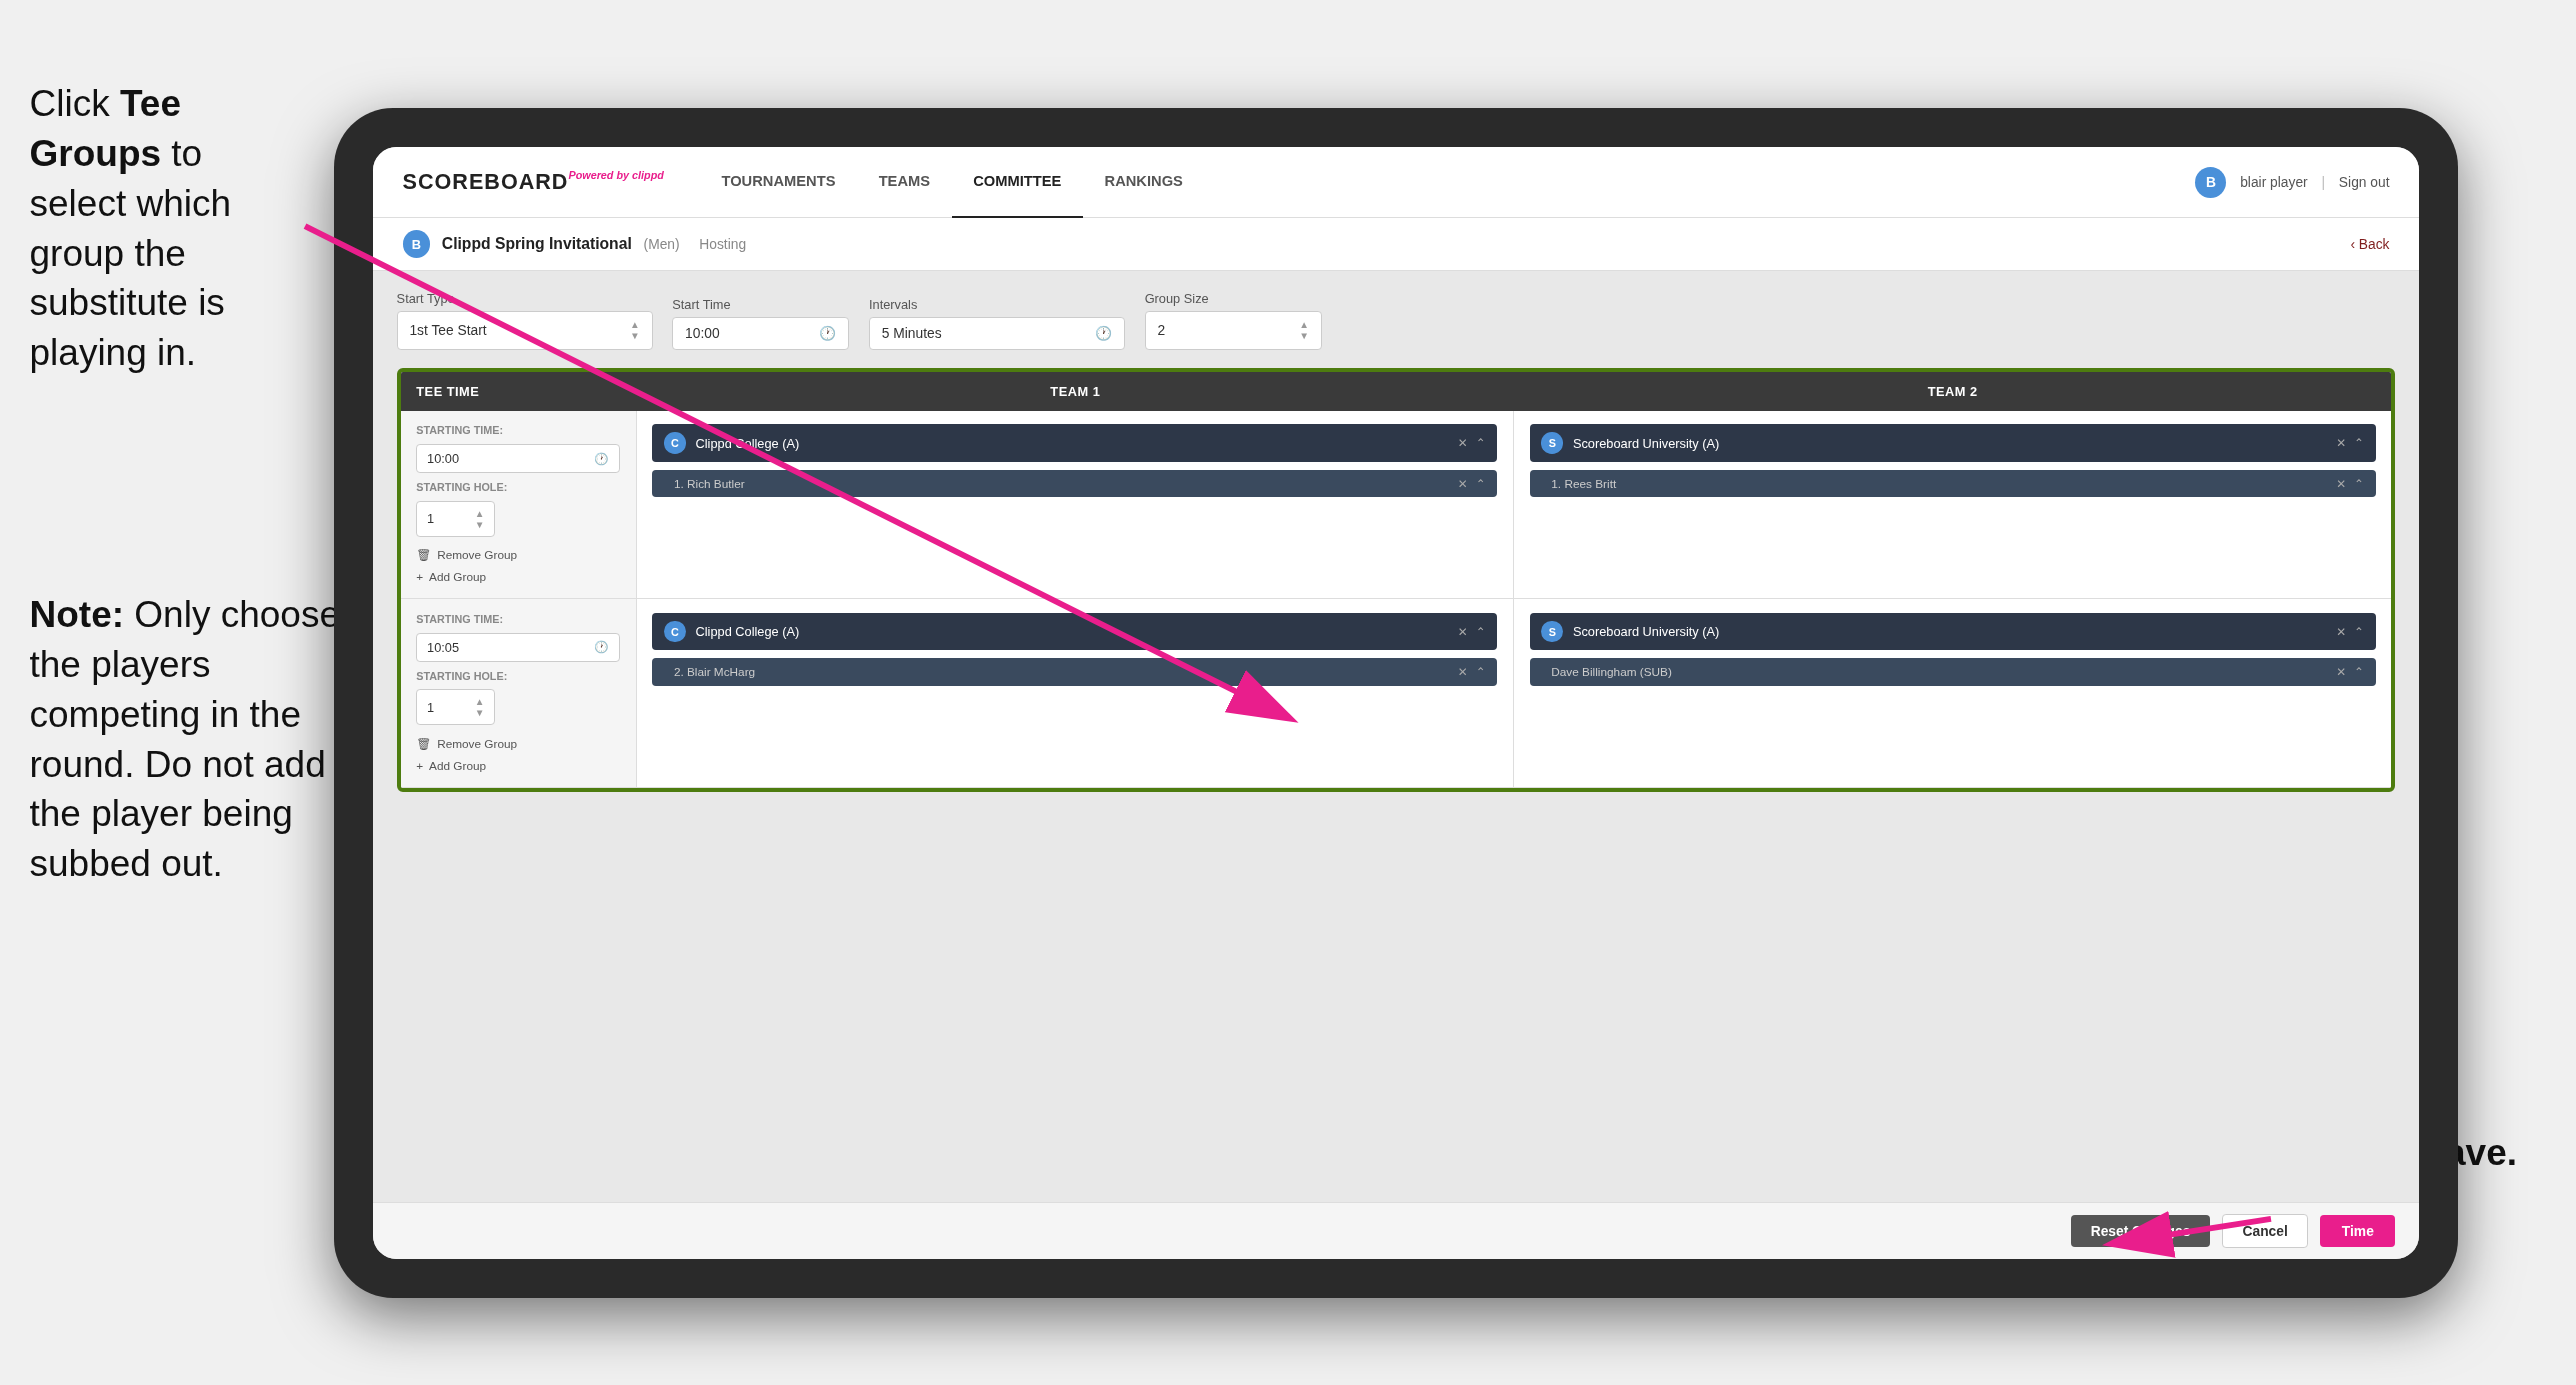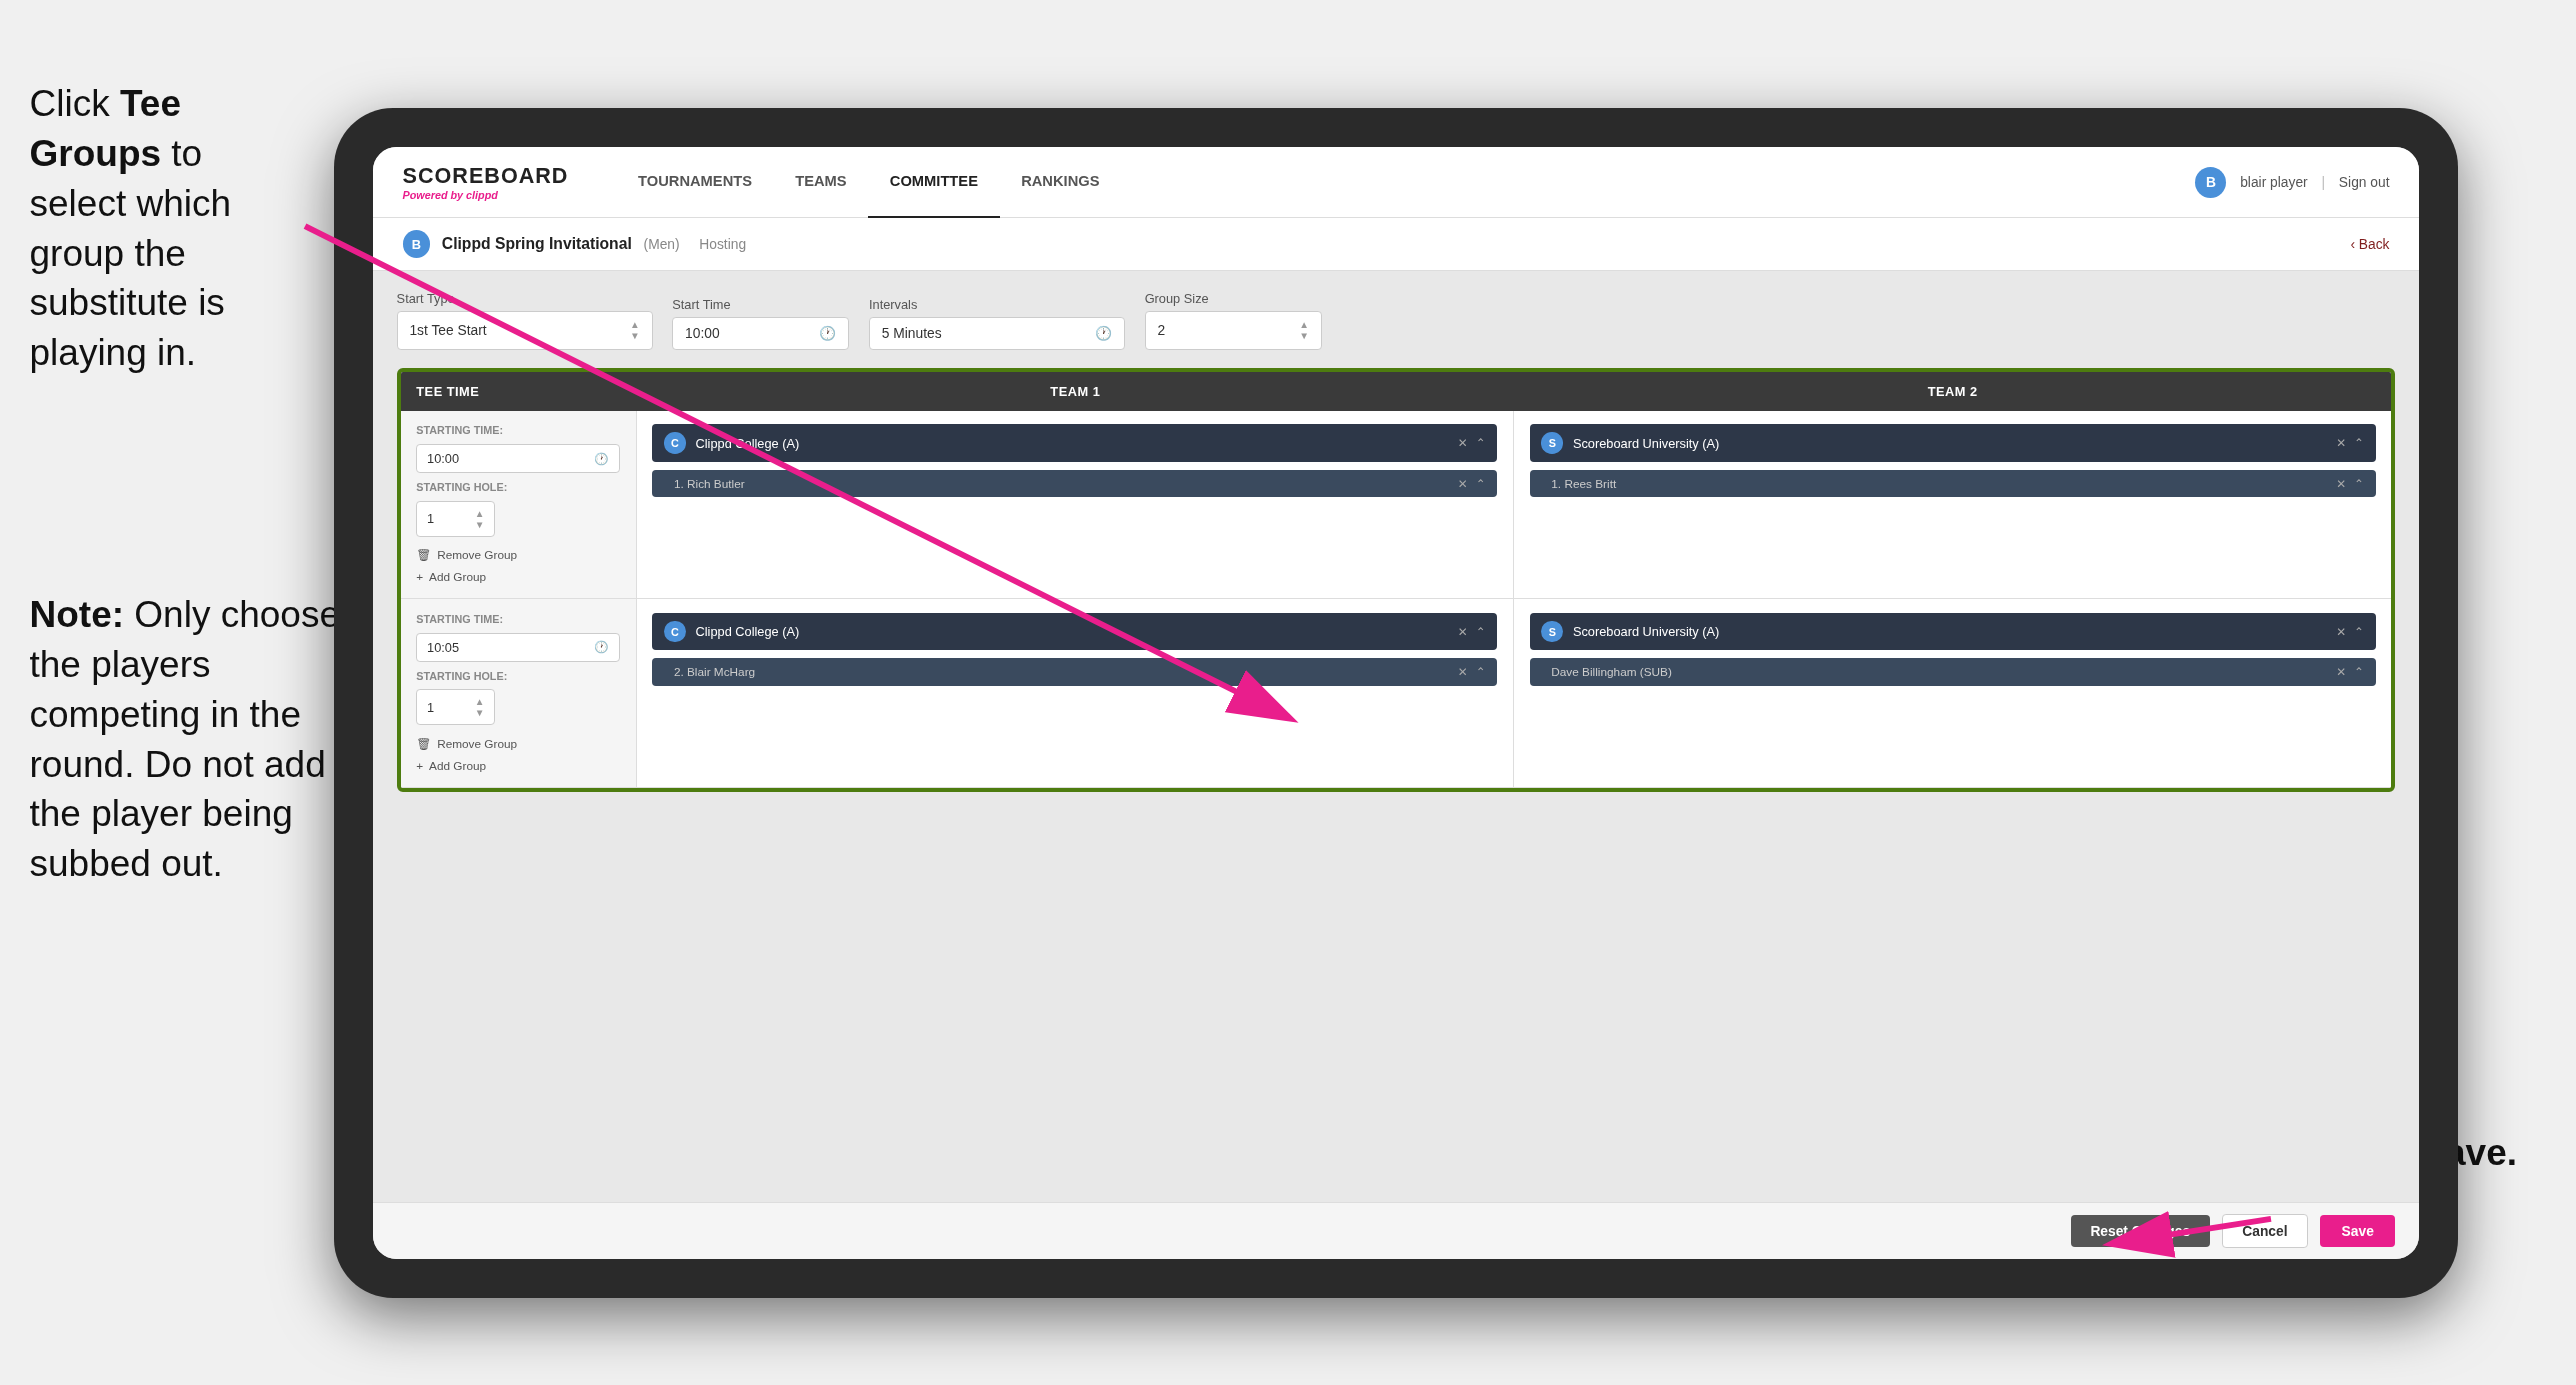--- a/index.html
+++ b/index.html
@@ -76,22 +76,22 @@
       height: 71px;
       display: flex;
       align-items: center;
       padding: 0 29.5px;
       border-bottom: 1px solid #ddd;
       flex-shrink: 0;
     }
 
     .logo-area {
       display: flex;
-      flex-direction: column;
-      margin-right: 48px;
+      flex-direction: row;
+      margin-right: 36px;
     }
     .logo-scoreboard {
       font-size: 21.6px;
       font-weight: 900;
       letter-spacing: 1px;
       color: #222;
       text-transform: uppercase;
     }
     .logo-powered {
       font-size: 10.8px;
@@ -641,21 +641,21 @@
             </div>
           </div>
         </div>
 
       </div>
     </div>
 
     <div class="footer-bar">
       <button class="btn-reset">Reset Changes</button>
       <button class="btn-cancel">Cancel</button>
-      <button class="btn-save">Save</button>
+      <button class="btn-save">Time</button>
     </div>
 
   </div>
 </div>
 
 <svg class="arrows-overlay" viewBox="0 0 2620 1409" xmlns="http://www.w3.org/2000/svg">
 
   <defs>
     <marker id="arrowhead1" markerWidth="12" markerHeight="8" refX="10" refY="4" orient="auto">
       <polygon points="0 0, 12 4, 0 8" fill="#e91e8c"></polygon>

